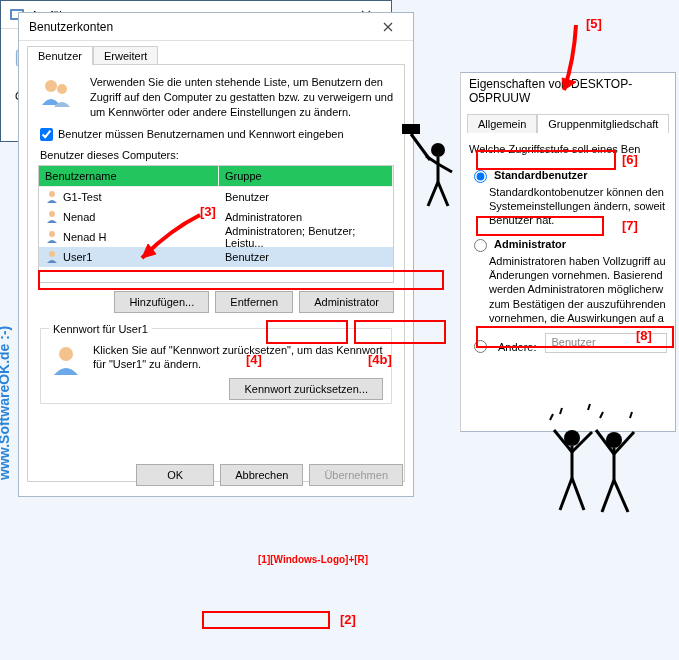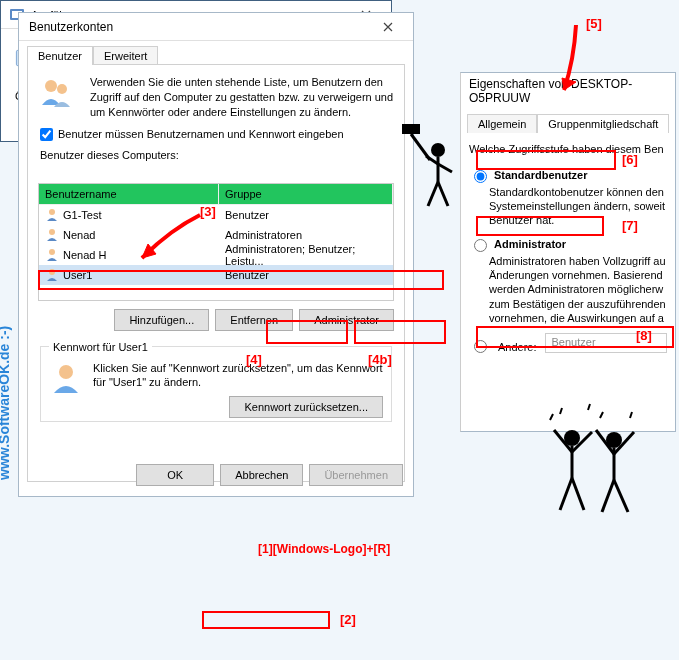--- a/index.html
+++ b/index.html
@@ -20,21 +20,21 @@
 .tab-panel { border: 1px solid #d0d0d0; margin: 0 8px 8px; padding: 10px; background: #fff; position: relative; height: 418px; }
 
 .desc-row { display: flex; gap: 12px; }
 .desc-icon { flex: 0 0 40px; }
 .icon-users { width: 36px; height: 36px; }
 .desc-text { flex: 1; line-height: 1.35; }
 
 .checkbox-row { margin: 8px 0 8px 2px; display: flex; align-items: center; gap: 5px; }
 .checkbox-row input { margin: 0; }
 
-.groupbox-label { margin: 4px 0 22px 2px; }
+.groupbox-label { margin: 4px 0 4px 2px; }
 .listview { border: 1px solid #ccc; height: 118px; }
 .listhead { display: flex; background: #22c55e; border-bottom: 1px solid #eee; }
 .listhead-col { padding: 4px 6px; border-right: 1px solid #eee; }
 .col-name { width: 180px; }
 .col-group { flex: 1; }
 .listrow { display: flex; padding: 2px 6px; align-items: center; height: 20px; gap: 6px; }
 .listrow.selected { background: #d0e3f5; }
 .listrow .cell-name { width: 174px; display: flex; align-items: center; gap: 4px; }
 .listrow .cell-group { flex: 1; }
 .rowicon { width: 14px; height: 14px; }
@@ -193,21 +193,21 @@
   </div>
 </div>
 
 <div class="dialog dlg-props">
   <div style="padding:4px 8px;font-size:12px">Eigenschaften von DESKTOP-O5PRUUW</div>
   <div class="tabs" style="padding-left:6px">
     <div class="tab">Allgemein</div>
     <div class="tab active">Gruppenmitgliedschaft</div>
   </div>
   <div class="props-body">
-    <div class="props-desc">Welche Zugriffsstufe haben diesem Ben</div>
+    <div class="props-desc">Welche Zugriffsstufe soll eines Ben</div>
     <div class="radio-row">
       <input type="radio" name="lvl" checked="" style="">
       <label>Standardbenutzer</label>
     </div>
     <div class="radio-text">Standardkontobenutzer können den Systemeinstellungen ändern, soweit Benutzer hat.</div>
     <div class="radio-row">
       <input type="radio" name="lvl" style="">
       <label>Administrator</label>
     </div>
     <div class="radio-text">Administratoren haben Vollzugriff au Änderungen vornehmen. Basierend werden Administratoren möglicherw zum Bestätigen der auszuführenden vornehmen, die Auswirkungen auf a</div>
@@ -296,15 +296,15 @@
   </svg>
 <div class="annot-label" style="left:586px;top:16px">[5]</div>
 
 <div class="annot" style="left:476px;top:150px;width:140px;height:20px"></div>
 <div class="annot-label" style="left:622px;top:152px">[6]</div>
 <div class="annot" style="left:476px;top:216px;width:128px;height:20px"></div>
 <div class="annot-label" style="left:622px;top:218px">[7]</div>
 <div class="annot" style="left:476px;top:326px;width:198px;height:22px"></div>
 <div class="annot-label" style="left:636px;top:328px">[8]</div>
 
-<div class="annot-label" style="left:258px;top:542px;font-size:12px">[1][Windows-Logo]+[R]</div>
+<div class="annot-label" style="left:258px;top:554px;font-size:10px">[1][Windows-Logo]+[R]</div>
 <div class="annot" style="left:202px;top:611px;width:128px;height:18px"></div>
 <div class="annot-label" style="left:340px;top:612px">[2]</div>
 
 </body></html>

